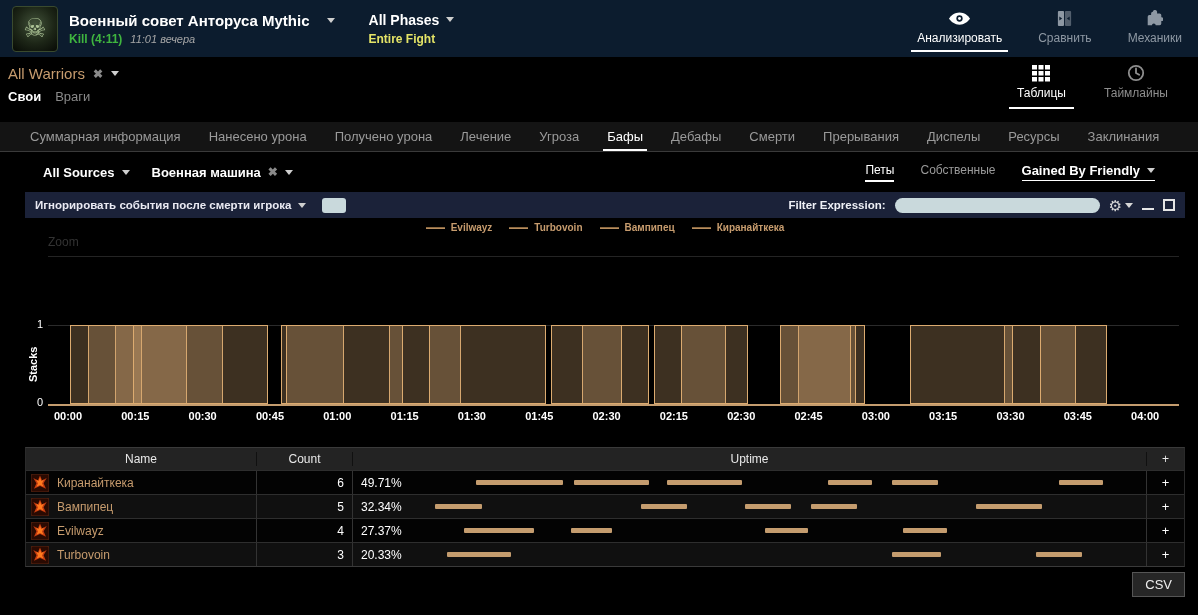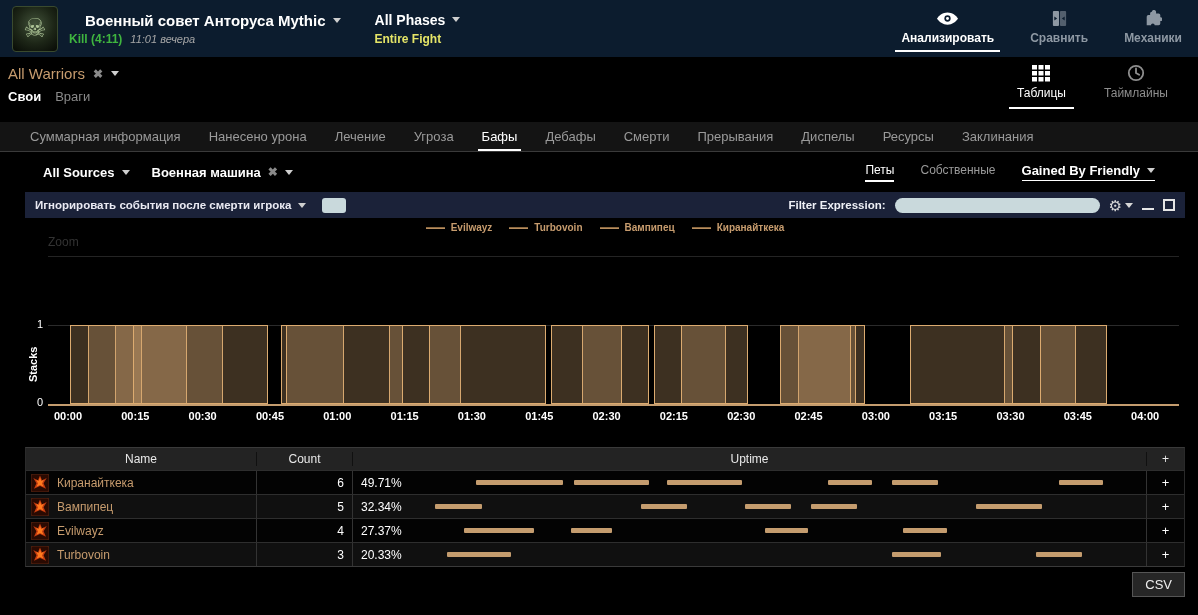--- a/index.html
+++ b/index.html
@@ -5,30 +5,30 @@
   * { margin:0; padding:0; box-sizing:border-box; }
   html,body { width:1198px; height:615px; background:#000; overflow:hidden;
               font-family:"Liberation Sans", sans-serif; }
 
   
   .top-header { height:57px; background:#0c1c2e; display:flex; align-items:center; padding:0 10px 0 12px; }
   .boss-icon { width:46px; height:46px; border-radius:4px; border:1px solid #3a4a2e; flex:0 0 auto;
                background:radial-gradient(circle at 50% 40%, #42523a 0%, #1d2617 55%, #070a05 100%);
                display:flex; align-items:center; justify-content:center; color:#aec597; font-size:26px; }
   .fight-block { margin-left:11px; }
-  .fight-title { color:#fff; font-size:15px; font-weight:bold; display:flex; align-items:center; gap:7px;margin-left:16px; }
+  .fight-title { color:#fff; font-size:15px; font-weight:bold; display:flex; align-items:center; gap:17px; }
   .fight-sub { margin-top:3px; display:flex; align-items:baseline; gap:8px; }
   .kill-text { color:#3fb53f; font-size:12px; font-weight:bold; }
   .kill-time { color:#a7a7a7; font-size:11px; font-style:italic; }
   .phase-block { margin-left:34px; }
   .phase-title { color:#fff; font-size:14px; font-weight:bold; display:flex; align-items:center; gap:7px; }
   .phase-range { margin-top:4px; color:#e4e467; font-size:12px; font-weight:bold; }
   .header-nav { margin-left:auto; display:flex; gap:24px; align-self:flex-start; padding-top:9px; }
   .nav-item { display:flex; flex-direction:column; align-items:center; gap:3px; color:#8e98a3;
-              font-size:12px; padding:0 6px 5px 6px; cursor:pointer;font-weight:bold; }
+              font-size:12px; padding:0 6px 5px 6px; cursor:pointer; }
   .nav-item.active { color:#fff; border-bottom:2px solid #fff; }
   .nav-item .nicon { height:19px; display:flex; align-items:center; }
 
   .caret { width:0; height:0; border-left:4px solid transparent; border-right:4px solid transparent;
            border-top:5px solid #cfcfcf; display:inline-block; }
   .x-icon { color:#8a8a8a; font-size:12px; font-weight:bold; }
 
   
   .sub-bar { height:65px; background:#000; position:relative; padding:8px 25px 0 8px; }
   .selection-line { display:flex; align-items:center; gap:8px; }
@@ -215,20 +215,21 @@
           </svg>
         </span>
         <span>Таймлайны</span>
       </div>
     </div>
 </div>
 
 <div class="main-tabs" id="main-tabs">
     <div class="mtab">Суммарная информация</div>
     <div class="mtab">Нанесено урона</div>
+    <div class="mtab">Получено урона</div>
     <div class="mtab">Лечение</div>
     <div class="mtab">Угроза</div>
     <div class="mtab active">Бафы</div>
     <div class="mtab">Дебафы</div>
     <div class="mtab">Смерти</div>
     <div class="mtab">Прерывания</div>
     <div class="mtab">Диспелы</div>
     <div class="mtab">Ресурсы</div>
     <div class="mtab">Заклинания</div>
   </div>

